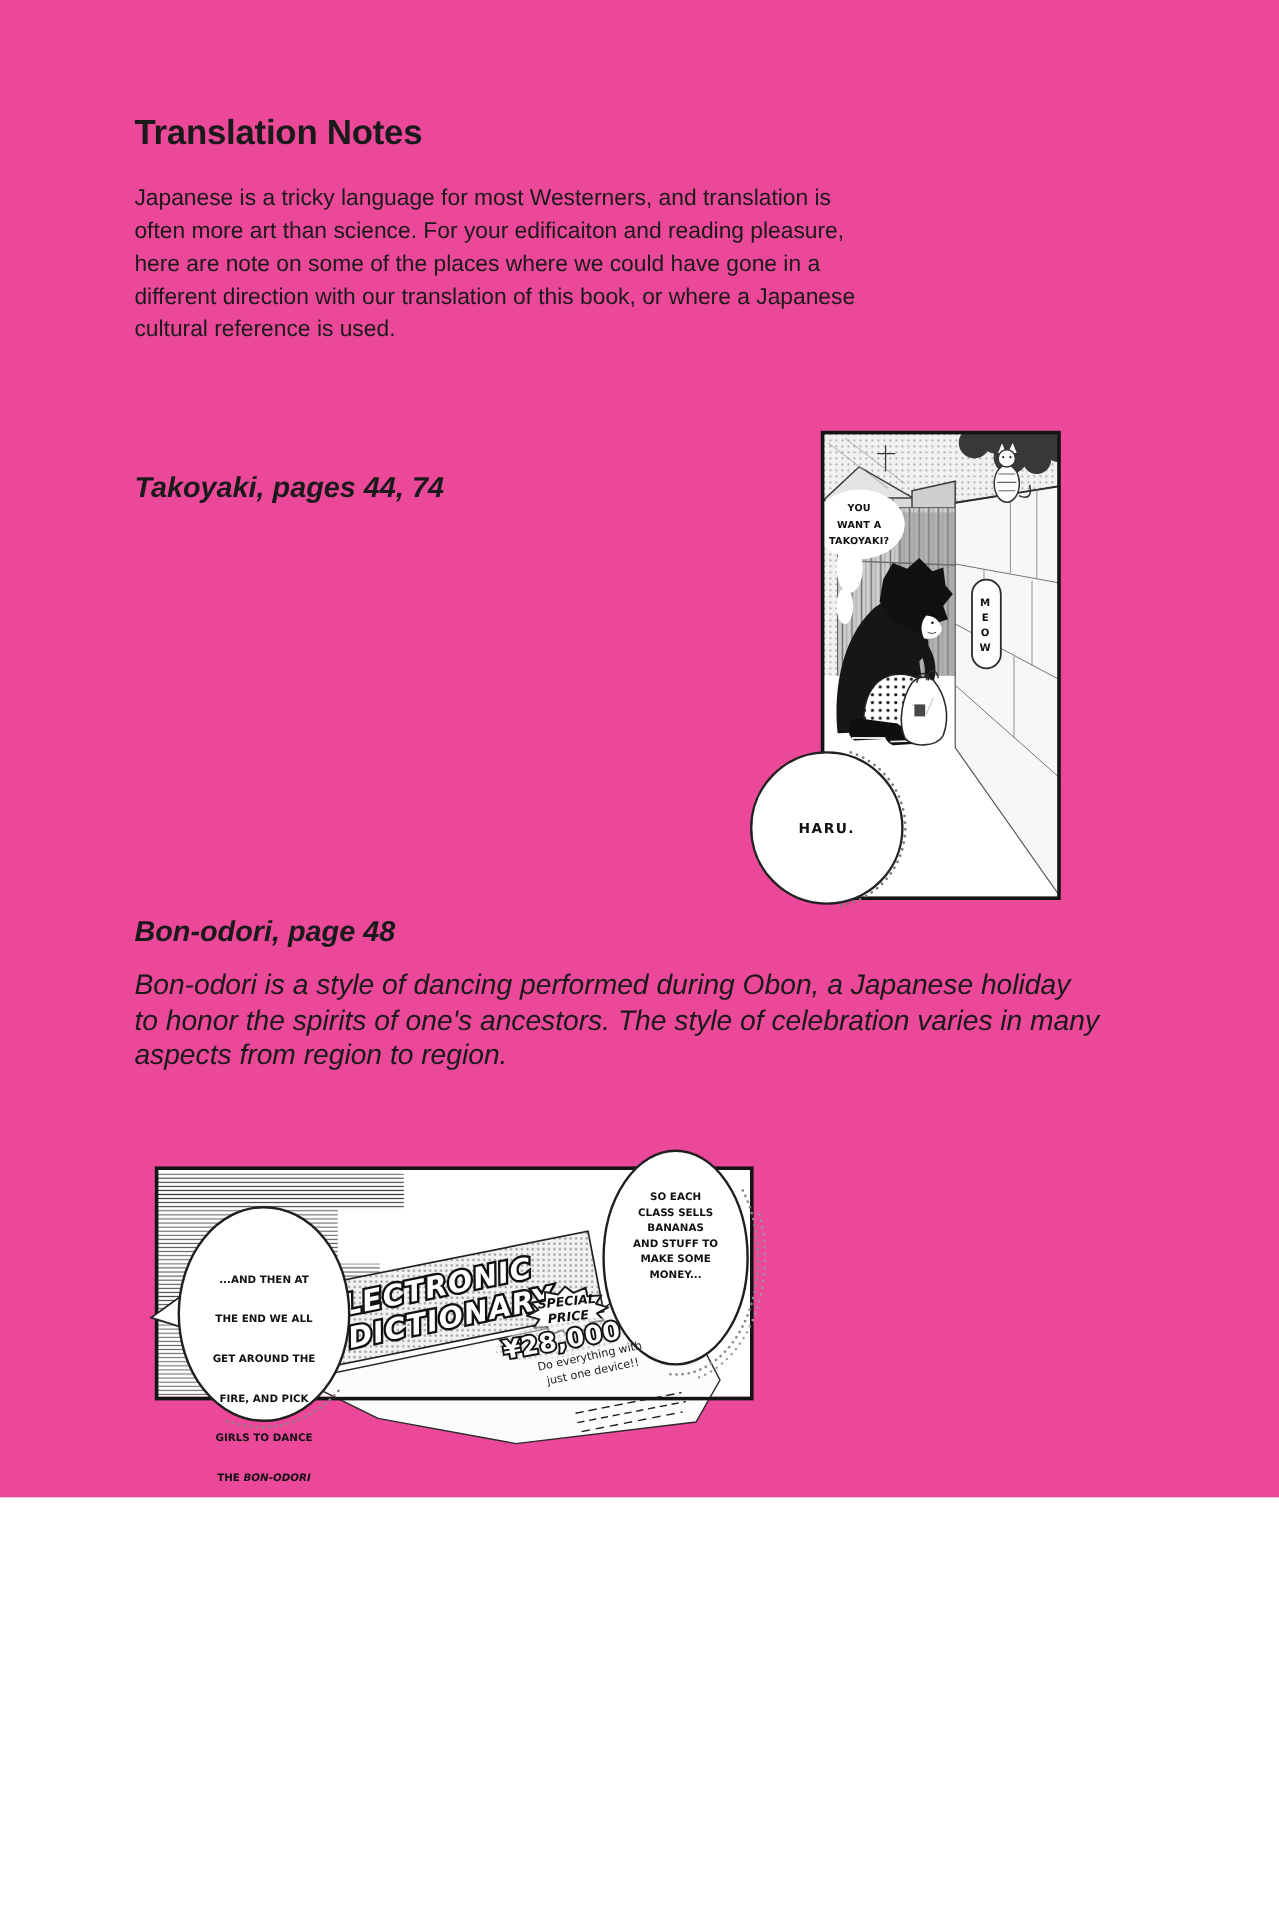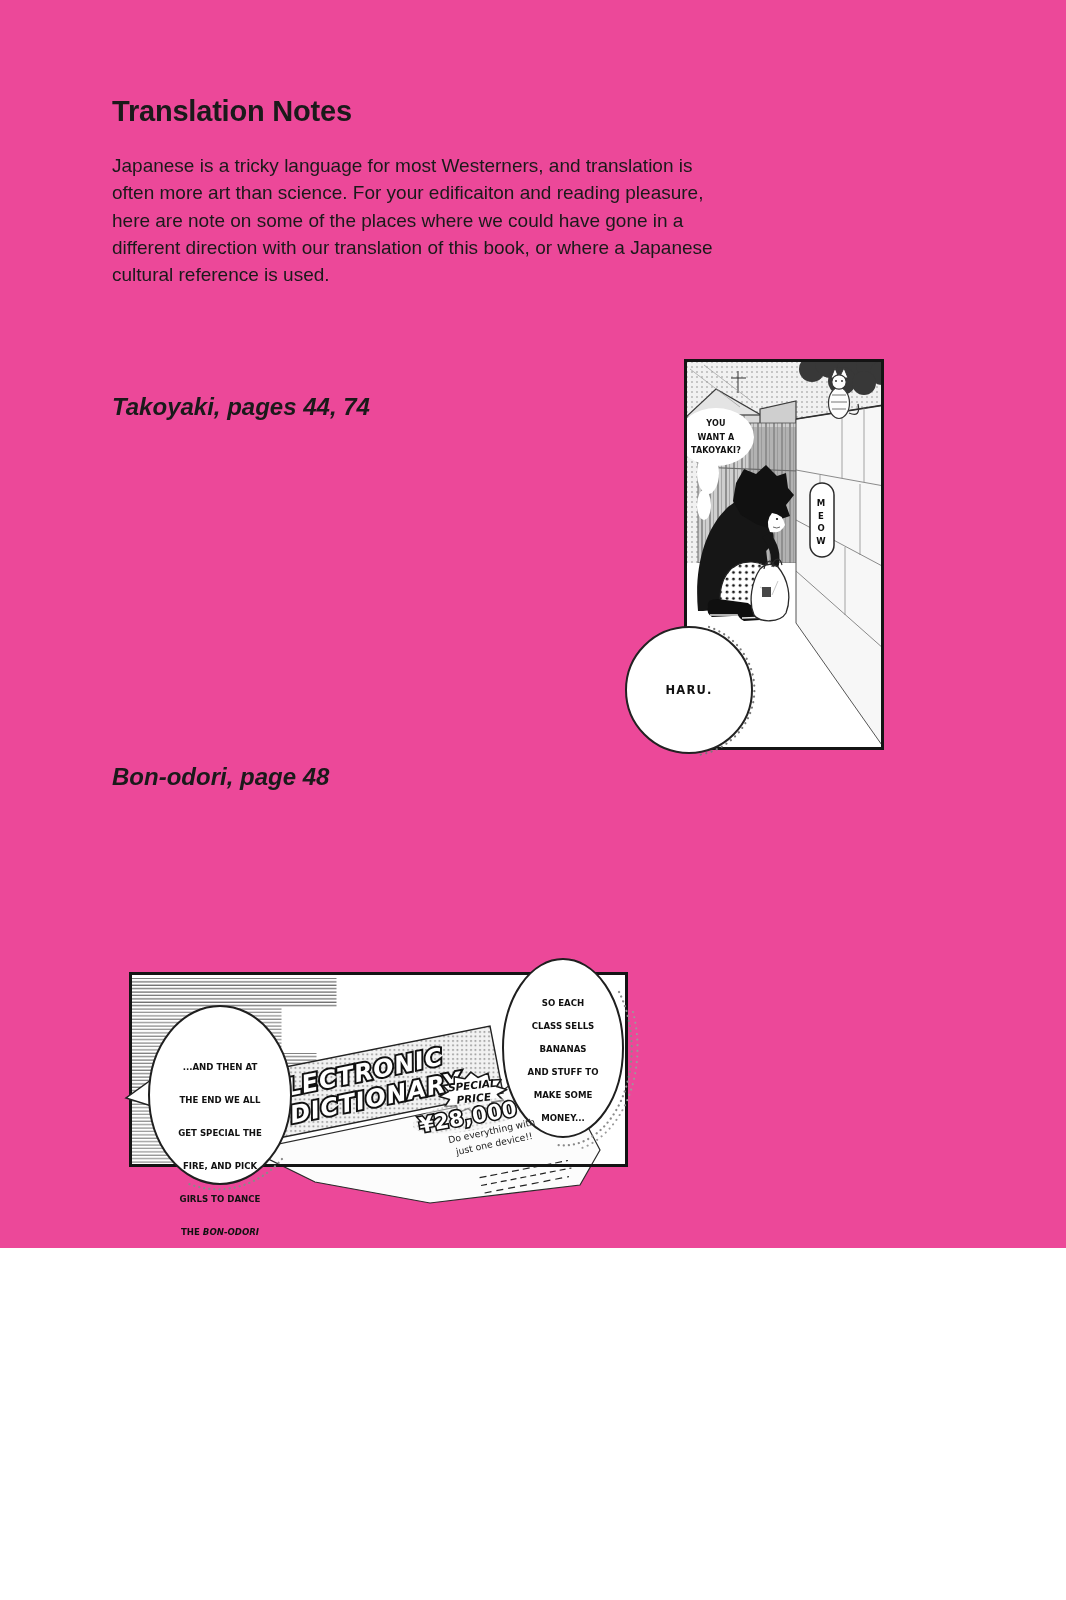--- a/index.html
+++ b/index.html
@@ -23,21 +23,21 @@
          text-align:center;white-space:pre-line;}
   
   .t-offer{left:60px;top:62px;width:72px;font-size:8px;line-height:13.5px;letter-spacing:.2px;}
   .t-meow{left:196px;top:138px;font-size:8.5px;letter-spacing:2.5px;
           writing-mode:vertical-rl;text-orientation:upright;height:60px;}
   .t-haru{left:19px;top:328px;width:100px;font-size:11.5px;letter-spacing:1.2px;}
   
   .q-bubble{left:48px;top:102px;width:144px;font-size:8.6px;line-height:16.5px;}
   .q-emph{display:block;font-size:18px;line-height:26px;letter-spacing:1px;font-family:Liberation Mono, monospace;}
   .q-line{display:block;}
-  .money-bubble{left:401px;top:52px;width:124px;font-size:8.6px;line-height:23px;}
+  .money-bubble{left:401px;top:52px;width:124px;font-size:8.6px;line-height:13px;}
   .special-label{left:338px;top:139px;width:70px;font-size:10.5px;line-height:12.5px;
                  font-style:italic;transform:rotate(-6deg);}
   .tagline{left:338px;top:185px;width:110px;font-size:9.3px;line-height:12.5px;font-weight:400;
            transform:rotate(-12deg);color:#222;}
   .italic{font-style:italic;}
 </style>
 </head>
 <body>
 
 <div class="page">
@@ -45,20 +45,23 @@
   <h1 class="title">Translation Notes</h1>
   <p class="intro">Japanese is a tricky language for most Westerners, and translation is
 often more art than science. For your edificaiton and reading pleasure,
 here are note on some of the places where we could have gone in a
 different direction with our translation of this book, or where a Japanese
 cultural reference is used.</p>
 
   <h2 class="sec-heading" id="tako-heading">Takoyaki, pages 44, 74</h2>
 
   <h2 class="sec-heading" id="bon-heading">Bon-odori, page 48</h2>
+  <p class="sec-body" id="bon-body">Bon-odori is a style of dancing performed during Obon, a Japanese holiday
+to honor the spirits of one's ancestors. The style of celebration varies in many
+aspects from region to region.</p>
 
   <div class="panel" id="panel-takoyaki">
     <svg width="270" height="405" viewBox="0 0 270 405">
       <defs>
         <pattern id="p1-sky" width="5" height="5" patternUnits="userSpaceOnUse">
           <rect width="5" height="5" fill="#f1f1f1"></rect>
             <circle cx="2" cy="2" r="0.95" fill="#b3b3b3"></circle>
         </pattern>
         <pattern id="p1-planks" width="8" height="10" patternUnits="userSpaceOnUse">
           <rect width="8" height="10" fill="#cfcfcf"></rect>
@@ -244,21 +247,21 @@
       <g>
         <path d="M519,52 A68,97 0 0 1 457,205" stroke="#8a8a8a" stroke-width="2.2" fill="none" stroke-dasharray="0.1,5" stroke-linecap="round"></path>
         <path d="M533,72 A75,104 0 0 1 482,208" stroke="#9a9a9a" stroke-width="2" fill="none" stroke-dasharray="0.1,5.5" stroke-linecap="round"></path>
         <ellipse cx="463" cy="108" rx="60" ry="89" fill="#ffffff" stroke="#1f1f1f" stroke-width="2"></ellipse>
       </g>
     </svg>
 
     <div class="ctext q-bubble">
       <span class="q-line">...AND THEN AT</span>
       <span class="q-line">THE END WE ALL</span>
-      <span class="q-line">GET SPECIAL THE</span>
+      <span class="q-line">GET AROUND THE</span>
       <span class="q-line">FIRE, AND PICK</span>
       <span class="q-line">GIRLS TO DANCE</span>
       <span class="q-line"><span>THE </span><span class="italic">BON-ODORI</span></span>
       <span class="q-emph">WITH?</span>
     </div>
 
     <div class="ctext money-bubble">SO EACH
 CLASS SELLS
 BANANAS
 AND STUFF TO

